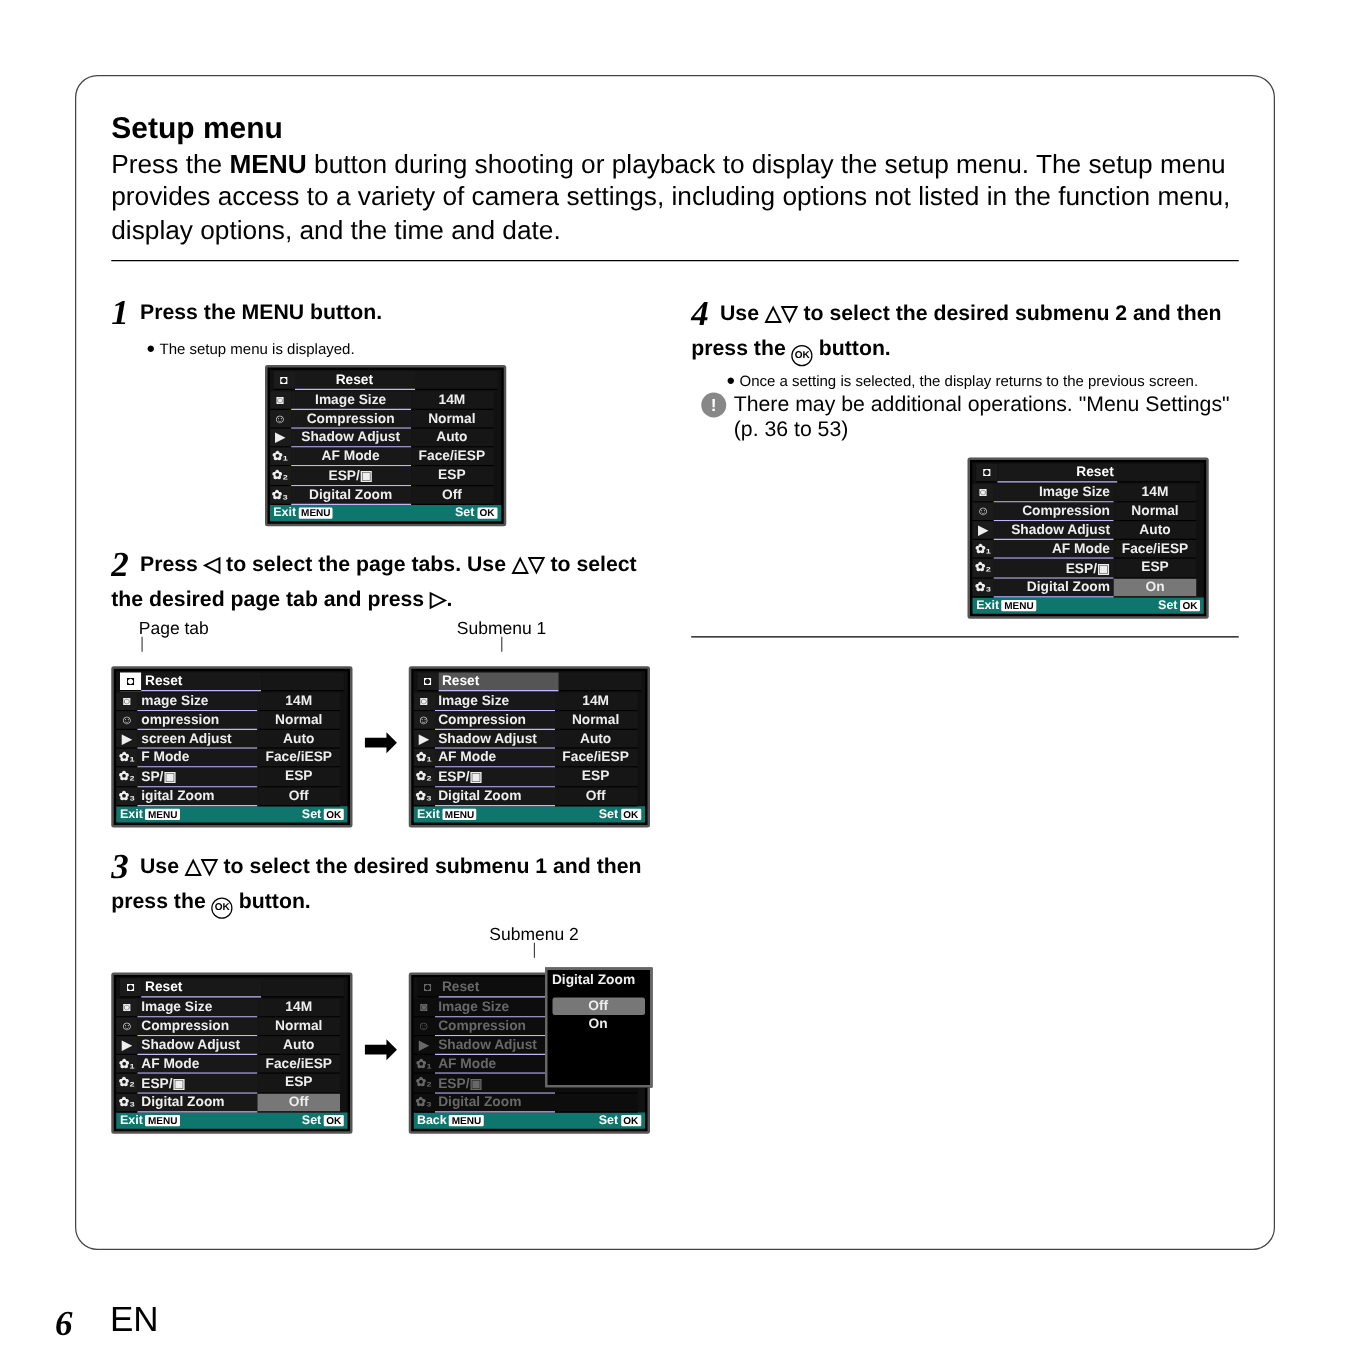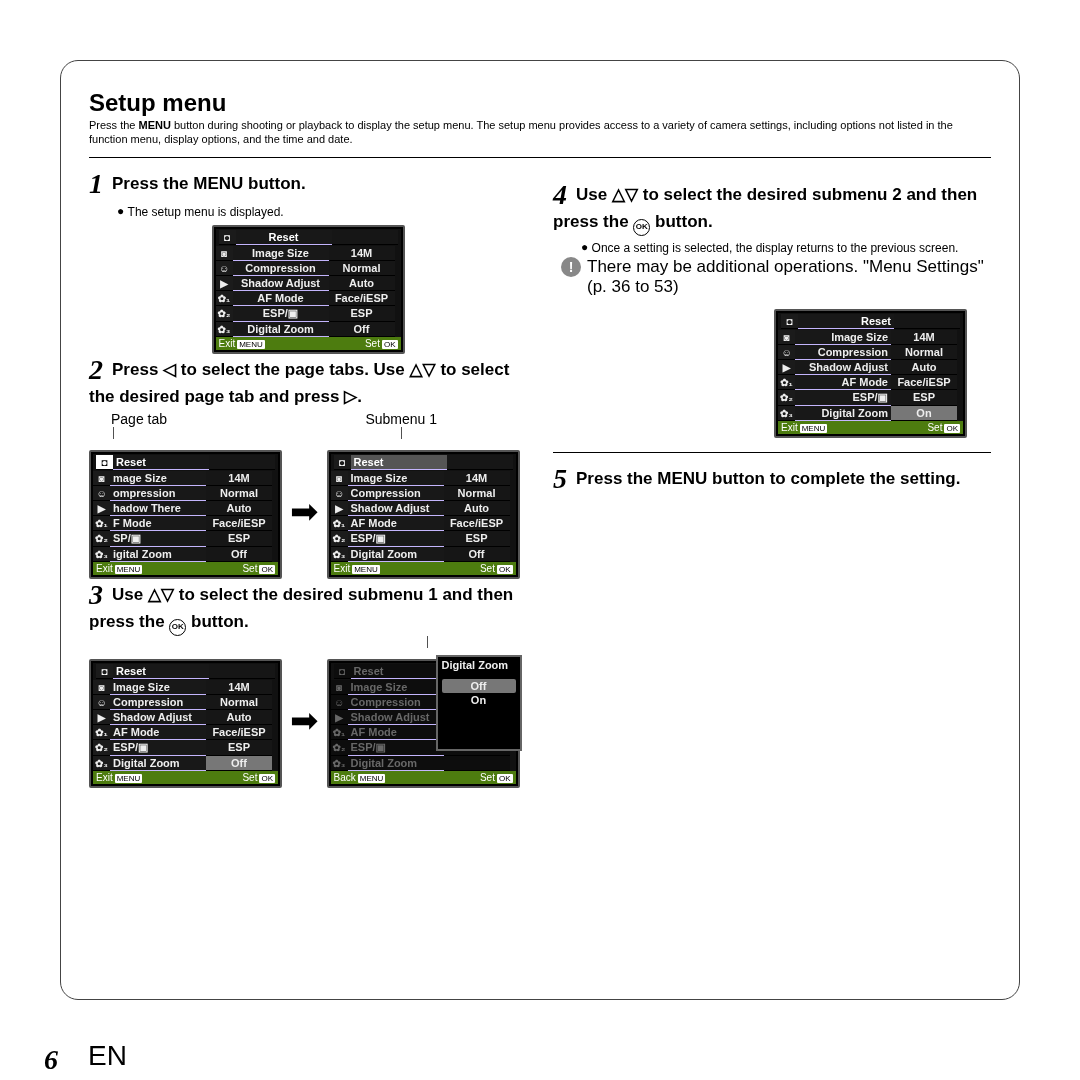--- a/index.html
+++ b/index.html
@@ -24,36 +24,36 @@
     border-radius: 18px;
     box-sizing: border-box;
     padding: 24px 28px;
   }
   .title {
     font-size: 24px;
     font-weight: bold;
     margin: 4px 0 2px 0;
   }
   .intro {
-    font-size: 11px;
+    font-size: 21px;
     line-height: 1.25;
     margin-bottom: 10px;
   }
   .bold-inline { font-weight: bold; }
   .hr { border-top: 1px solid #000; margin: 10px 0; }
   .cols {
     display: flex;
     gap: 26px;
   }
   .col {
     flex: 1;
     min-width: 0;
   }
   .step {
-    margin-top: 0;
+    margin-top: 16px;
   }
   .stepnum {
     font-style: italic;
     font-weight: bold;
     font-size: 28px;
     font-family: "Times New Roman", serif;
     margin-right: 4px;
     vertical-align: -4px;
   }
   .steptitle {
@@ -90,21 +90,21 @@
     padding: 1px 0;
   }
   .cell-b { width: 90px; padding: 1px 3px; background: #181818; border-bottom: 1px solid #c4b5fd; }
   .cell-c { width: 60px; padding: 1px 3px; text-align: center; background: #161616; border-bottom: 1px solid #000; }
   .cell-b-dim, .cell-c-dim, .cell-a-dim { color: #686868; background: #0d0d0d; }
   .screen-title {
     background: #111; color: #fff; font-size: 11px; font-weight: bold;
     padding: 1px 3px; display: flex;
   }
   .footer-bar {
-    background: #4d7c0f; color: #fff; font-size: 10px; font-weight: normal;
+    background: #0f766e; color: #fff; font-size: 10px; font-weight: bold;
     display: flex; justify-content: space-between; padding: 1px 3px;
   }
   .menu-chip, .ok-chip {
     background: #fff; color: #000; font-size: 8px;
     padding: 0 2px; border-radius: 1px; margin-left: 2px;
   }
   .icon-glyph { font-size: 10px; line-height: 1; }
   .pair {
     display: flex; align-items: center; gap: 8px; margin-top: 6px;
   }
@@ -251,21 +251,21 @@
                       <span class="cell-b">mage Size</span>
                       <span class="cell-c">14M</span>
                     </div>
                     <div class="row">
                       <span class="cell-a"><span class="icon-glyph">☺</span></span>
                       <span class="cell-b">ompression</span>
                       <span class="cell-c">Normal</span>
                     </div>
                     <div class="row">
                       <span class="cell-a"><span class="icon-glyph">▶</span></span>
-                      <span class="cell-b">hadow There</span>
+                      <span class="cell-b">screen Adjust</span>
                       <span class="cell-c">Auto</span>
                     </div>
                     <div class="row">
                       <span class="cell-a"><span class="icon-glyph">✿₁</span></span>
                       <span class="cell-b">F Mode</span>
                       <span class="cell-c">Face/iESP</span>
                     </div>
                     <div class="row">
                       <span class="cell-a"><span class="icon-glyph">✿₂</span></span>
                       <span class="cell-b">SP/▣</span>
@@ -330,20 +330,23 @@
               </div>
             </div>
           </div>
         </div>
 
         <div class="step">
           <span class="stepnum">3</span>
           <span class="steptitle">
             <span>Use </span><span class="tri">△</span><span class="tri">▽</span><span> to select the desired submenu 1 and then press the </span><span class="ok-circ">OK</span><span> button.</span>
           </span>
+          <div style="display:flex; justify-content:flex-end; margin-top:4px; margin-right:64px;">
+            <span class="label-txt">Submenu 2</span>
+          </div>
           <div style="display:flex; justify-content:flex-end; margin-right:96px;">
               <span class="tick">│</span>
             </div>
           <div class="pair" style="margin-left:0;">
             <div class="screen">
               <div class="screen-inner">
                 <div class="screen-title">
                     <span class="cell-a"><span class="icon-glyph">◘</span></span>
                     <span class="cell-b">Reset</span>
                     <span class="cell-c"></span>
@@ -504,26 +507,20 @@
                     <span><span>Exit</span><span class="menu-chip">MENU</span></span>
                     <span><span>Set</span><span class="ok-chip">OK</span></span>
                   </div>
               </div>
             </div>
           </div>
         </div>
 
         <div class="hr" style="margin-top:14px;"></div>
 
-        <div class="step">
-          <span class="stepnum">5</span>
-          <span class="steptitle">
-            <span>Press the </span><span>MENU</span><span> button to complete the setting.</span>
-          </span>
-        </div>
 
       </div>
     </div>
   </div>
 
   <div class="pnum">6</div>
   <div class="plabel">EN</div>
 </div>
 
 </body></html>

